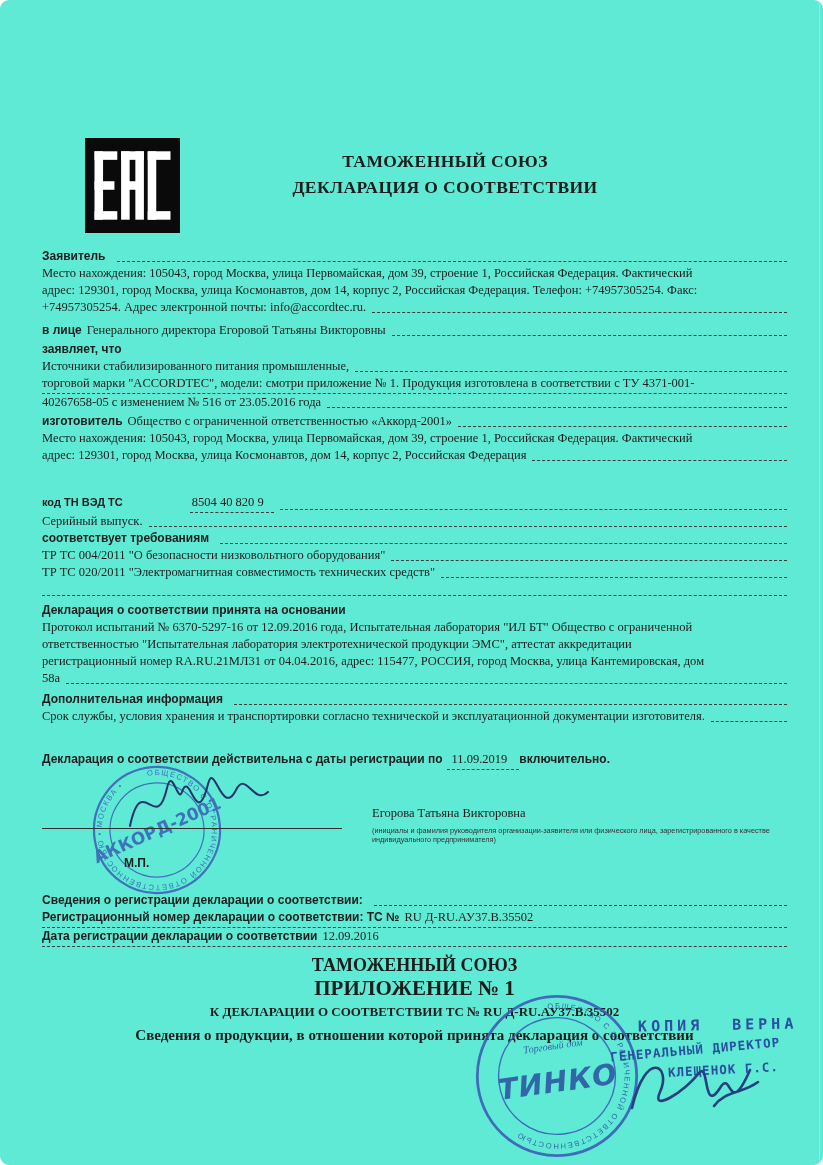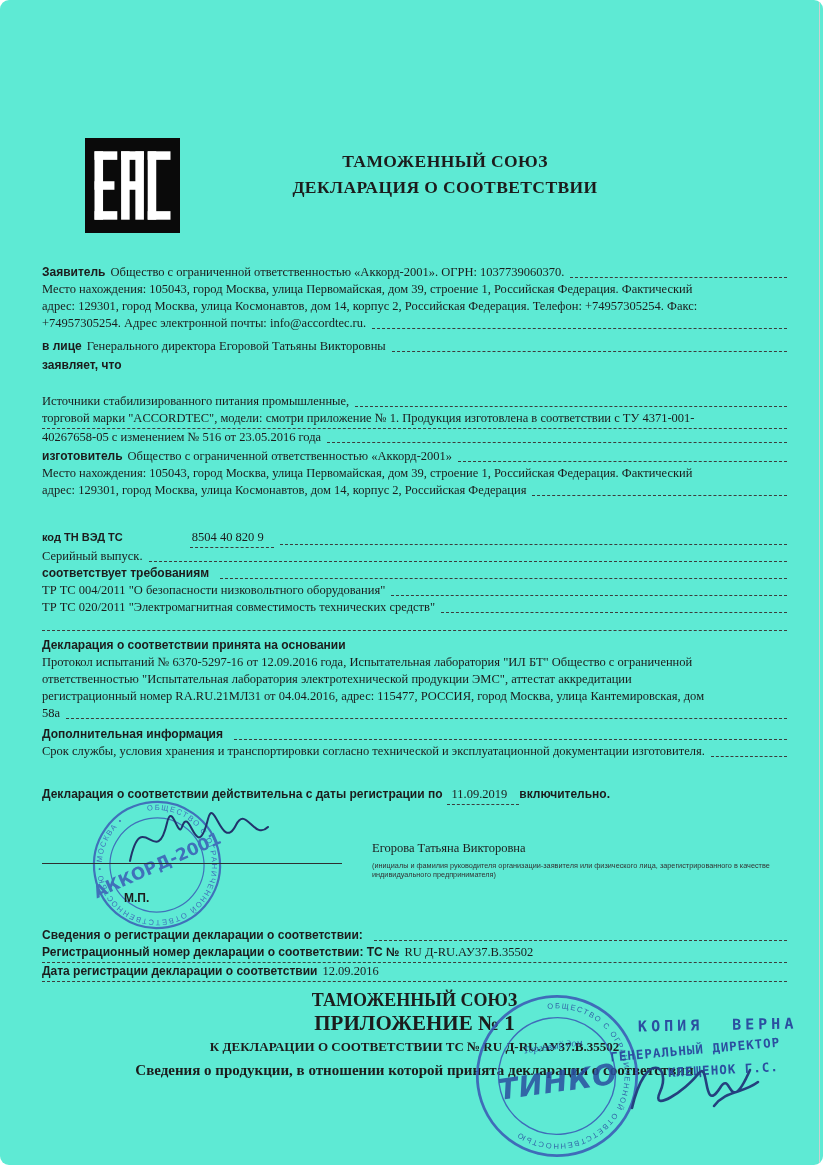--- a/index.html
+++ b/index.html
@@ -20,21 +20,21 @@
   .content { padding:0 36px 0 42px; font-size:12.5px; }
   .line { display:flex; align-items:baseline; line-height:17px; }
   .lbl { font-family:"Liberation Sans", sans-serif; font-weight:700; font-size:12px; margin-right:5px; white-space:nowrap; }
   .lbl-sm { font-size:11px; }
   .dashfill { flex:1 1 auto; height:0; border-bottom:1.6px dashed #3c3c3c; align-self:flex-end; margin:0 0 3px 6px; min-width:14px; }
   .u-dash { border-bottom:1.6px dashed #3c3c3c; padding-bottom:1px; }
   .hr-dash { border-bottom:1.6px dashed #3c3c3c; height:1px; margin:14px 0 6px 0; }
   .date-dash { border-bottom:1.6px dashed #3c3c3c; padding:0 12px 1px 4px; font-family:"Liberation Serif",serif; font-weight:400; }
   .code-val { margin-left:62px; padding:0 10px 1px 2px; border-bottom:1.6px dashed #3c3c3c; }
 
-  .mt-52 { margin-top:68px;justify-content:center; } .mt-30 { margin-top:30px; } .mt-26 { margin-top:26px; } .mt-8 { margin-top:19px; } .mt-6 { margin-top:6px;text-align:center; }
+  .mt-52 { margin-top:52px;justify-content:center; } .mt-30 { margin-top:30px; } .mt-26 { margin-top:26px; } .mt-8 { margin-top:0; } .mt-6 { margin-top:6px;text-align:center; }
   .mt-4 { margin-top:4px; }  .mt-2 { margin-top:2px; }
 
   
   .sig-area { position:relative; height:112px; margin-top:10px; }
   .sig-rule { position:absolute; left:0; top:48px; width:300px; border-bottom:1.5px solid #2f2f2f; }
   .sig-mp { position:absolute; left:82px; top:76px; font-family:"Liberation Sans",sans-serif; font-weight:700; font-size:12px; }
   .sig-name { position:absolute; left:330px; top:26px; font-size:12.5px; }
   .sig-note { position:absolute; left:330px; top:46px; width:400px; font-family:"Liberation Sans",sans-serif; font-size:7.3px; line-height:9px; color:#333; }
   .stamp-accord { position:absolute; left:10px; top:-28px; width:210px; height:155px; opacity:.82; }
   .sig-scrawl { position:absolute; left:70px; top:-40px; width:170px; height:110px; }
@@ -85,21 +85,20 @@
     <div class="titles">
       <div class="title-line">ТАМОЖЕННЫЙ СОЮЗ</div>
       <div class="title-line">ДЕКЛАРАЦИЯ О СООТВЕТСТВИИ</div>
     </div>
   </header>
 
   <main class="content">
 
     <div class="line mt-52">
       <span class="lbl">Заявитель</span>
-      <span>Общество с ограниченной ответственностью «Аккорд-2001».  ОГРН: 1037739060370.</span>
       <span class="dashfill"></span>
     </div>
     <div class="line">
       <span>Место нахождения: 105043, город Москва, улица Первомайская, дом 39, строение 1, Российская Федерация. Фактический</span>
     </div>
     <div class="line">
       <span>адрес: 129301, город Москва, улица Космонавтов, дом 14, корпус 2, Российская Федерация. Телефон: +74957305254. Факс:</span>
     </div>
     <div class="line">
       <span>+74957305254. Адрес электронной почты: info@accordtec.ru.</span>

